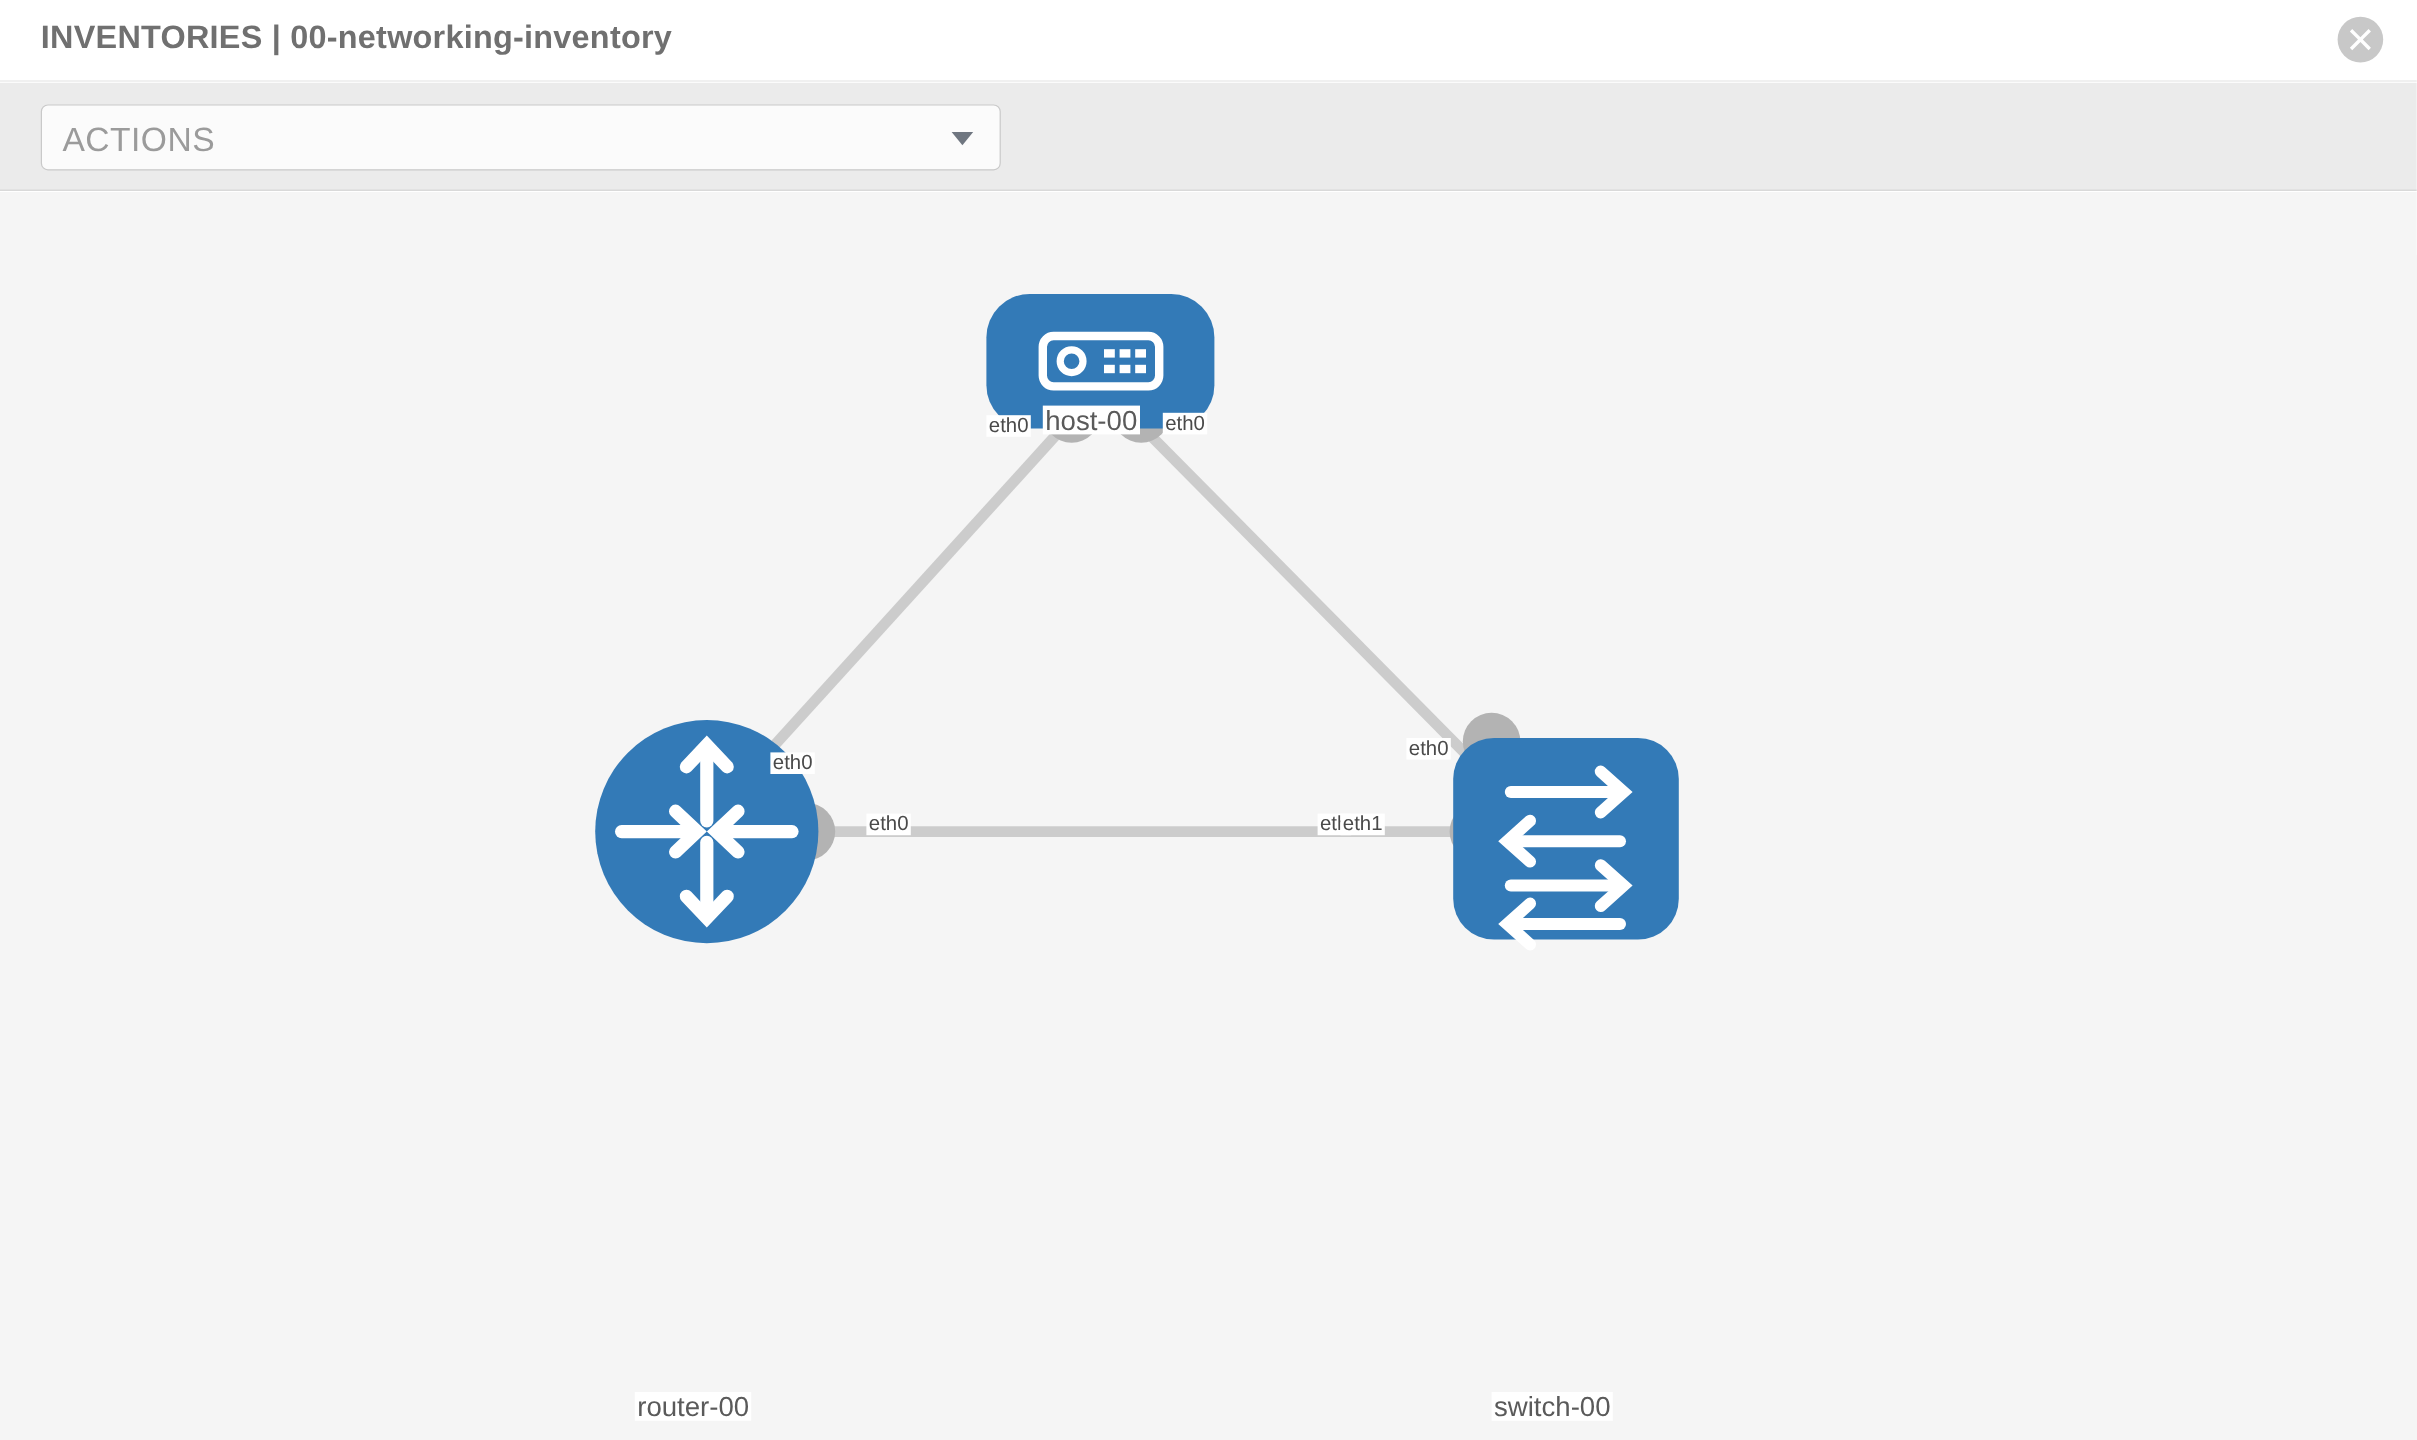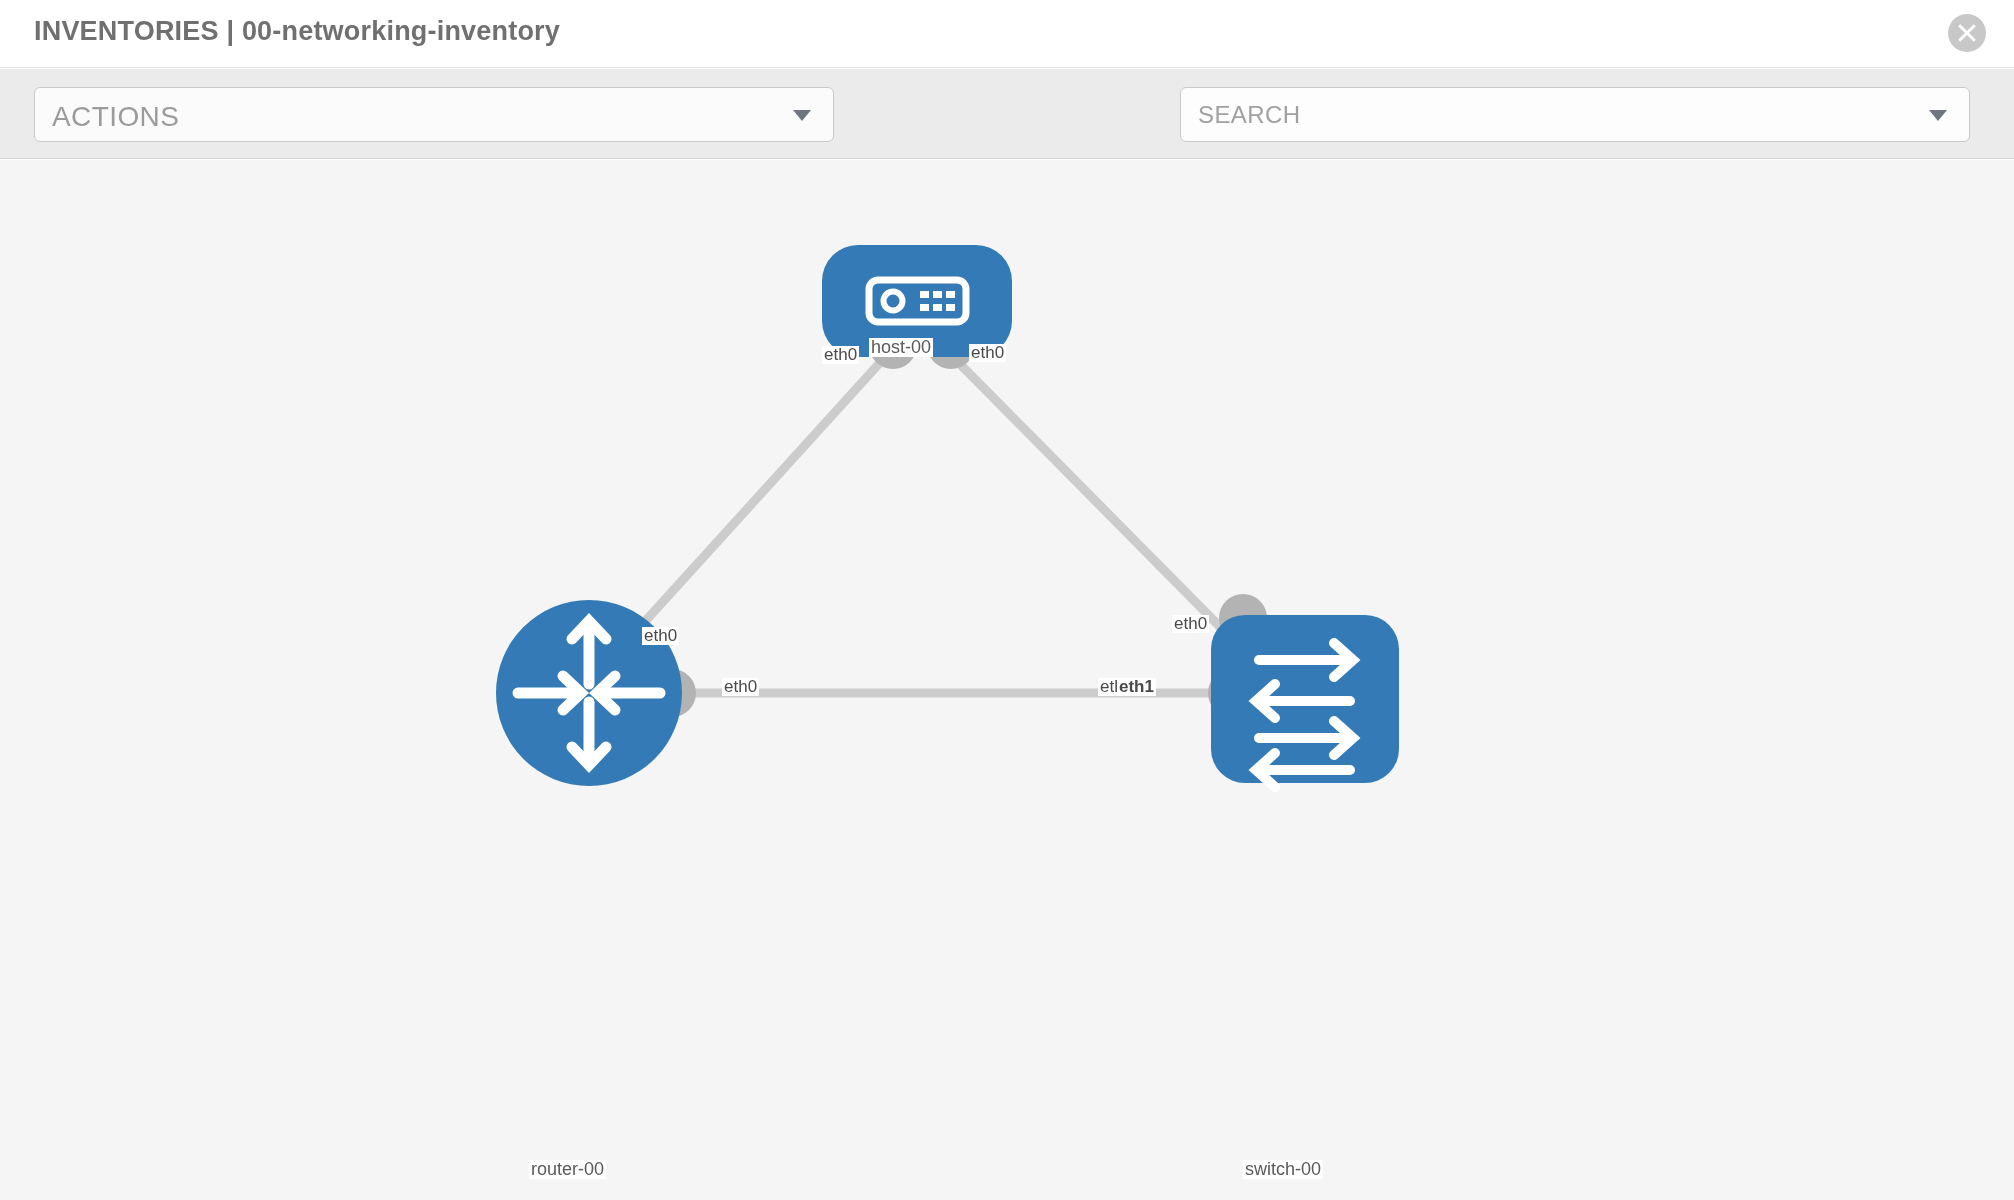--- a/index.html
+++ b/index.html
@@ -132,21 +132,21 @@
   .topology-svg {
     position: absolute;
     top: 0; left: 0;
     width: 2014px;
     height: 1040px;
   }
 
   
   .node-label {
     position: absolute;
-    font-size: 18px;
+    font-size: 23px;
     color: #5a5a5a;
     background: #ffffff;
     white-space: nowrap;
     line-height: 1.05;
     padding: 0 2px;
   }
   .iface-label {
     position: absolute;
     font-size: 17px;
     color: #4a4a4a;
@@ -186,24 +186,20 @@
 
     <div class="tool-icon key">
       <svg width="46" height="46" viewBox="0 0 46 46">
         <circle cx="17" cy="17" r="9.2" fill="none" stroke="#757d87" stroke-width="4.6"></circle>
         <path d="M22.6 22.6 L38 38" stroke="#757d87" stroke-width="4.6" stroke-linecap="round"></path>
         <path d="M31 31 L36 26" stroke="#757d87" stroke-width="4.6" stroke-linecap="round"></path>
         <path d="M36 36 L40.5 31.5" stroke="#757d87" stroke-width="4.6" stroke-linecap="round"></path>
       </svg>
     </div>
 
-    <div class="search-box">
-      <span class="search-label">SEARCH</span>
-      <span class="caret"></span>
-    </div>
   </div>
 
   <div class="canvas">
 
     <svg class="topology-svg" viewBox="0 0 2014 1040">
 
       <g>
         <line x1="886" y1="196" x2="610" y2="500" stroke="#cccccc" stroke-width="9"></line>
         <line x1="952" y1="196" x2="1240" y2="487" stroke="#cccccc" stroke-width="9"></line>
         <line x1="660" y1="533" x2="1240" y2="533" stroke="#cccccc" stroke-width="9"></line>
@@ -267,20 +263,20 @@
         </g>
       </g>
     </svg>
 
     <span class="iface-label" style="left:822px; top:186px;">eth0</span>
     <span class="iface-label" style="left:969px; top:184px;">eth0</span>
     <span class="iface-label" style="left:642px; top:467px;">eth0</span>
     <span class="iface-label" style="left:1172px; top:455px;">eth0</span>
     <span class="iface-label" style="left:722px; top:518px;">eth0</span>
     <span class="iface-label" style="left:1098px; top:518px;">eth</span>
-    <span class="iface-label" style="left:1117px; top:518px;font-weight:bold;">eth1</span>
+    <span class="iface-label" style="left:1117px; top:518px;">eth1</span>
 
     <span class="node-label" style="left:869px; top:178px;">host-00</span>
     <span class="node-label" style="left:529px; top:1000px;">router-00</span>
     <span class="node-label" style="left:1243px; top:1000px;">switch-00</span>
 
   </div>
 </div>
 
 </body></html>

